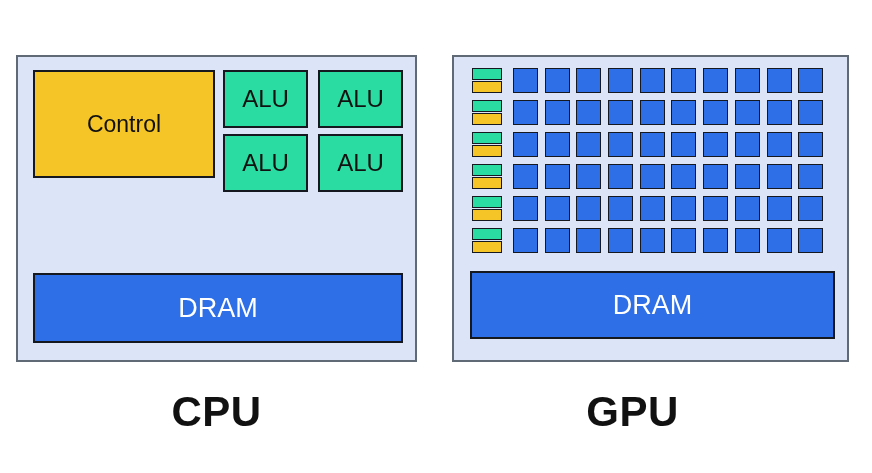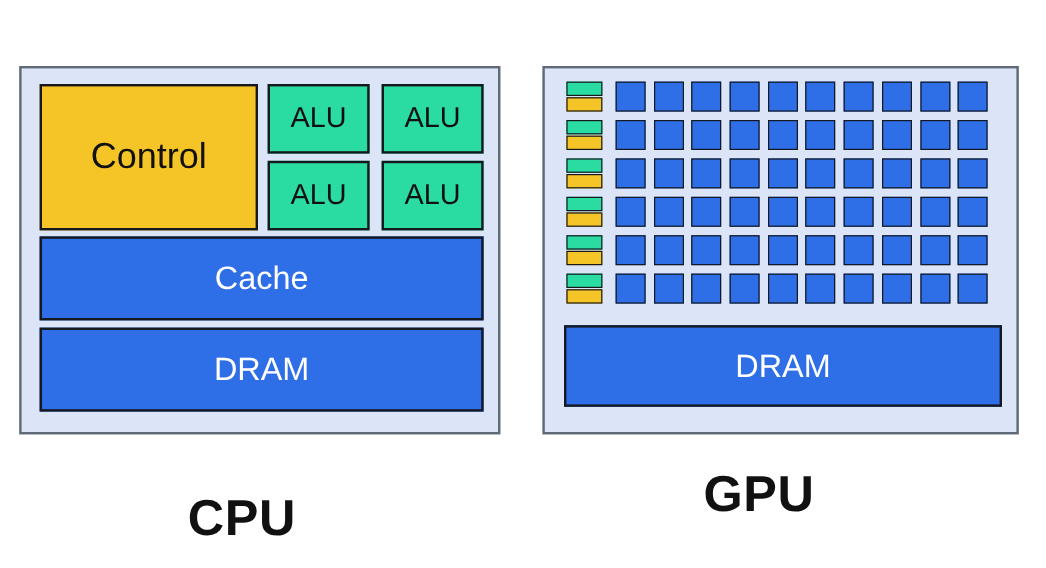--- a/index.html
+++ b/index.html
@@ -35,22 +35,22 @@
     display:flex;
     align-items:center;
     justify-content:center;
   }
   .yellow-fill{background:var(--yellow);color:var(--text-dark);}
   .green-fill{background:var(--green);color:var(--text-dark);}
   .blue-fill{background:var(--blue);color:var(--text-light);}
 
   
   #cpu-control{
-    position:absolute;left:15px;top:13px;width:182px;height:122px;
-    font-size:30px;
+    position:absolute;left:15px;top:13px;width:182px;height:108px;
+    font-size:23px;
     text-align:right;
   }
   .cpu-alu{
     position:absolute;width:85px;height:58px;
     font-size:24px;
   }
   #cpu-alu-0{left:205px;top:13px;}
   #cpu-alu-1{left:300px;top:13px;}
   #cpu-alu-2{left:205px;top:77px;}
   #cpu-alu-3{left:300px;top:77px;}
@@ -95,21 +95,21 @@
   
   .chip-label{
     position:absolute;
     top:388px;
     font-size:42px;
     font-weight:700;
     color:var(--text-dark);
     text-align:center;
     letter-spacing:0.5px;
   }
-  #cpu-label{left:1px;width:401px;margin-top:20px;}
+  #cpu-label{left:16px;width:401px;}
   #gpu-label{left:434px;width:397px;}
 </style>
 </head>
 <body>
 
 <div class="panel" id="cpu-panel">
 
   <div class="block yellow-fill" id="cpu-control">
     <span>Control</span>
   </div>
@@ -120,23 +120,20 @@
   <div class="block green-fill cpu-alu" id="cpu-alu-1">
     <span>ALU</span>
   </div>
   <div class="block green-fill cpu-alu" id="cpu-alu-2">
     <span>ALU</span>
   </div>
   <div class="block green-fill cpu-alu" id="cpu-alu-3">
     <span>ALU</span>
   </div>
 
-  <div class="block blue-fill" id="cpu-cache">
-    <span>Cache</span>
-  </div>
 
   <div class="block blue-fill" id="cpu-dram">
     <span>DRAM</span>
   </div>
 
 </div>
 
 <div class="panel" id="gpu-panel">
 
   <div id="gpu-core-grid">

